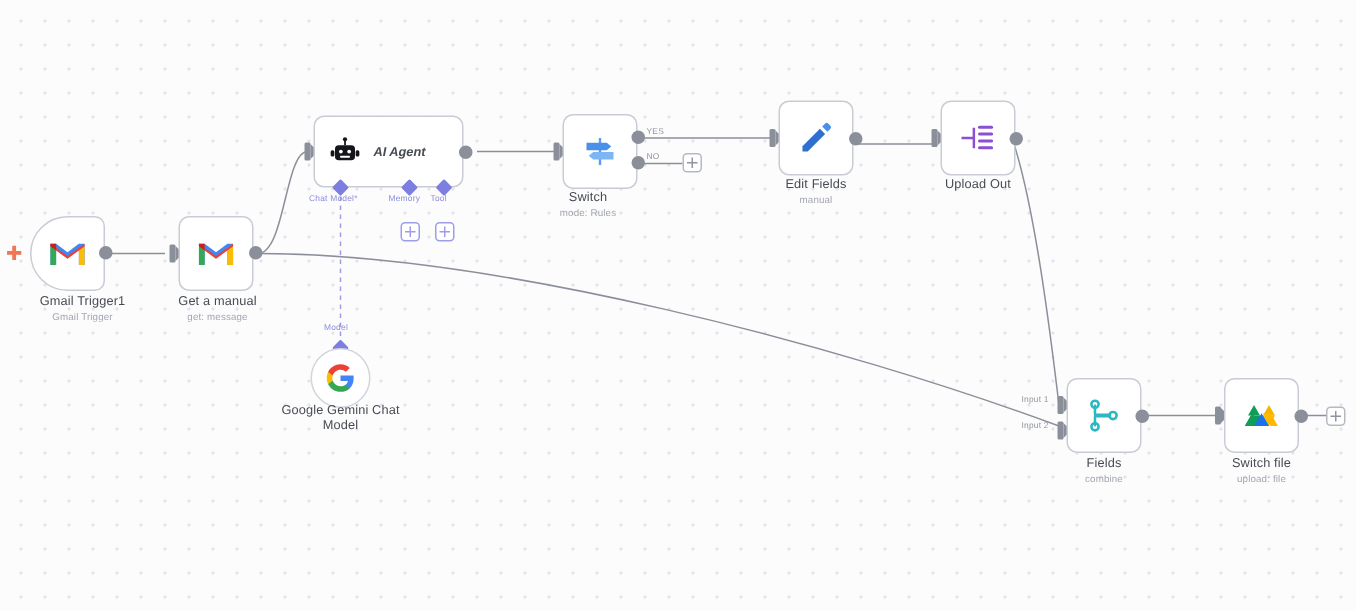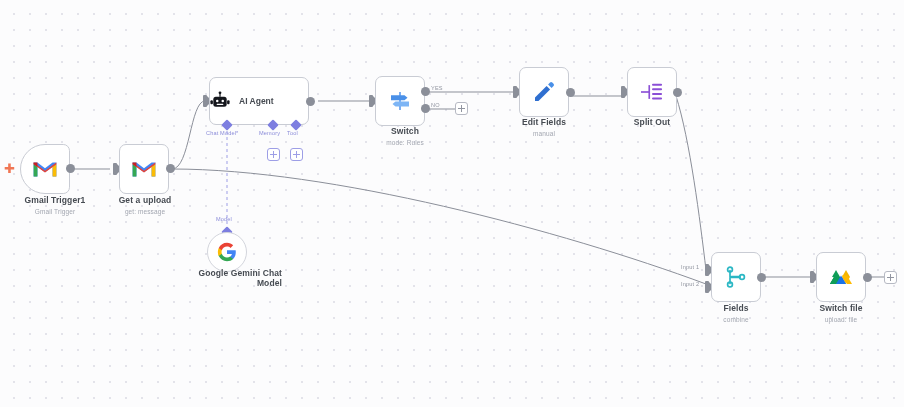--- a/index.html
+++ b/index.html
@@ -43,21 +43,23 @@
     justify-content: center;
     box-sizing: border-box;
   }
   .node-box.trigger {
     border-radius: 26px 7px 7px 26px;
   }
   .node-box.wide {
     width: 100px;
     height: 48px;
     justify-content: flex-start;
+    padding-left: 10px;
     gap: 9px;
+    font-style: italic;
   }
   .node-circle {
     position: absolute;
     width: 40px;
     height: 40px;
     border-radius: 50%;
     background: #ffffff;
     border: 1px solid #d3d5dc;
     display: flex;
     align-items: center;
@@ -66,21 +68,21 @@
   }
   .node-caption {
     position: absolute;
     text-align: center;
     line-height: 1.15;
     pointer-events: none;
   }
   .node-title {
     font-size: 8.5px;
     color: #464b52;
-    font-weight: 700;
+    font-weight: 400;
     letter-spacing: .1px;
     white-space: pre-line;
   }
   .node-sub {
     font-size: 6.5px;
     color: #a2a6b0;
     margin-top: 2px;
     letter-spacing: .1px;
   }
   .inline-label {
@@ -224,21 +226,21 @@
       <svg width="26" height="20" viewBox="0 0 48 36">
         <path fill="#4285F4" d="M3,6 L3,32 L10,32 L10,14 L24,24 L38,14 L38,32 L45,32 L45,6 L38,6 L24,16.5 L10,6 Z"></path>
         <path fill="#34A853" d="M3,32 L10,32 L10,14 L3,9 Z"></path>
         <path fill="#FBBC05" d="M38,32 L45,32 L45,9 L38,14 Z"></path>
         <path fill="#EA4335" d="M3,6 L24,21 L45,6 L45,9 L24,24.5 L3,9 Z"></path>
         <path fill="#C5221F" d="M3,6 L10,6 L10,14 L3,9 Z"></path>
       </svg>
     </div>
     <div class="port-out" style="left:166px; top:164px;"></div>
     <div class="node-caption" style="left:95px; top:196px; width:100px;">
-      <div class="node-title">Get a upload</div>
+      <div class="node-title">Get a manual</div>
       <div class="node-sub">get: message</div>
     </div>
   </div>
 
   <div class="node">
     <div class="port-in" style="left:203px; top:95px;"></div>
     <div class="node-box wide" style="left:209px; top:77px;">
       <svg width="20" height="20" viewBox="0 0 24 24">
         <rect x="4" y="7" width="16" height="12" rx="3" fill="#14161c"></rect>
         <rect x="0.5" y="11" width="3" height="5" rx="1.3" fill="#14161c"></rect>
@@ -269,41 +271,41 @@
     <div class="port-label purple" style="left:216px; top:216px;">Model</div>
     <div class="port-diamond" style="left:223px; top:228px;"></div>
     <div class="node-circle" style="left:207px; top:232px;">
       <svg width="20" height="20" viewBox="0 0 48 48">
         <path fill="#4285F4" d="M45.1,24.5c0-1.6-.1-3.2-.4-4.7H24v8.9h11.8c-.5,2.8-2.1,5.1-4.4,6.7v5.5h7.1C42.7,36.9,45.1,31.2,45.1,24.5z"></path>
         <path fill="#34A853" d="M24,46c6,0,11-2,14.6-5.4l-7.1-5.5c-2,1.3-4.5,2.1-7.5,2.1c-5.8,0-10.7-3.9-12.4-9.1H4.2v5.7C7.8,41,15.3,46,24,46z"></path>
         <path fill="#FBBC05" d="M11.6,28.1c-.5-1.3-.7-2.7-.7-4.1s.3-2.8.7-4.1V14.2H4.2C2.8,17.1,2,20.4,2,24s.8,6.9,2.2,9.8L11.6,28.1z"></path>
         <path fill="#EA4335" d="M24,10.8c3.3,0,6.2,1.1,8.5,3.3l6.3-6.3C35,4.1,30,2,24,2C15.3,2,7.8,7,4.2,14.2l7.4,5.7C13.3,14.7,18.2,10.8,24,10.8z"></path>
       </svg>
     </div>
-    <div class="node-caption" style="left:172px; top:269px; width:110px;text-align:right;">
+    <div class="node-caption" style="left:172px; top:269px; width:110px;">
       <div class="node-title">Google Gemini Chat
 Model</div>
     </div>
   </div>
 
   <div class="node">
     <div class="port-in" style="left:369px; top:95px;"></div>
     <div class="node-box" style="left:375px; top:76px;">
       <svg width="24" height="24" viewBox="0 0 24 24">
         <rect x="11.2" y="3" width="1.6" height="18" fill="#5b9bf0"></rect>
         <path fill="#4a90e8" d="M3,6.2 h13.5 l3,2.5 l-3,2.5 H3 z"></path>
         <path fill="#7db5f5" d="M21,12.4 H7.5 l-3,2.5 l3,2.5 H21 z"></path>
       </svg>
     </div>
     <div class="port-out" style="left:421px; top:87px;"></div>
     <div class="port-label" style="left:431px; top:85px;">YES</div>
     <div class="port-out" style="left:421px; top:104px;"></div>
     <div class="port-label" style="left:431px; top:102px;">NO</div>
     <div class="plus-btn" style="left:455px; top:102px;"></div>
-    <div class="node-caption" style="left:360px; top:127px; width:90px;">
+    <div class="node-caption" style="left:347px; top:127px; width:90px;">
       <div class="node-title">Switch</div>
       <div class="node-sub">mode: Rules</div>
     </div>
   </div>
 
   <div class="node">
     <div class="port-in" style="left:513px; top:86px;"></div>
     <div class="node-box" style="left:519px; top:67px;">
       <svg width="24" height="24" viewBox="0 0 24 24">
         <path fill="#2f6fd0" d="M3,17.5 L14.6,5.9 L18.1,9.4 L6.5,21 L3,21 Z"></path>
@@ -324,21 +326,21 @@
         <path fill="none" stroke="#8b4fd6" stroke-width="1.8" d="M2,12 H11"></path>
         <path fill="none" stroke="#8b4fd6" stroke-width="1.8" d="M11,4.5 V19.5"></path>
         <rect x="14" y="3" width="11" height="2.2" rx="1.1" fill="#8b4fd6"></rect>
         <rect x="14" y="8" width="11" height="2.2" rx="1.1" fill="#8b4fd6"></rect>
         <rect x="14" y="13" width="11" height="2.2" rx="1.1" fill="#8b4fd6"></rect>
         <rect x="14" y="18" width="11" height="2.2" rx="1.1" fill="#8b4fd6"></rect>
       </svg>
     </div>
     <div class="port-out" style="left:673px; top:88px;"></div>
     <div class="node-caption" style="left:607px; top:118px; width:90px;">
-      <div class="node-title">Split Out</div>
+      <div class="node-title">Upload Out</div>
     </div>
   </div>
 
   <div class="node">
     <div class="port-label" style="left:681px; top:264px;">Input 1</div>
     <div class="port-in" style="left:705px; top:264px;"></div>
     <div class="port-label" style="left:681px; top:281px;">Input 2</div>
     <div class="port-in" style="left:705px; top:281px;"></div>
     <div class="node-box" style="left:711px; top:252px;">
       <svg width="24" height="24" viewBox="0 0 24 24">

